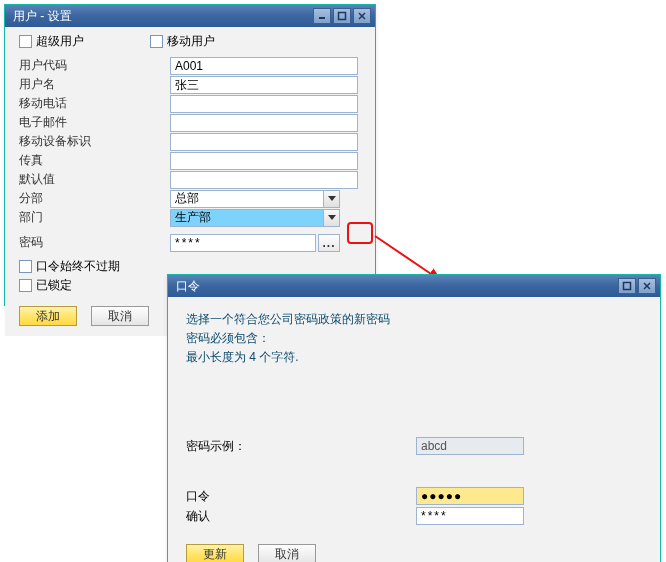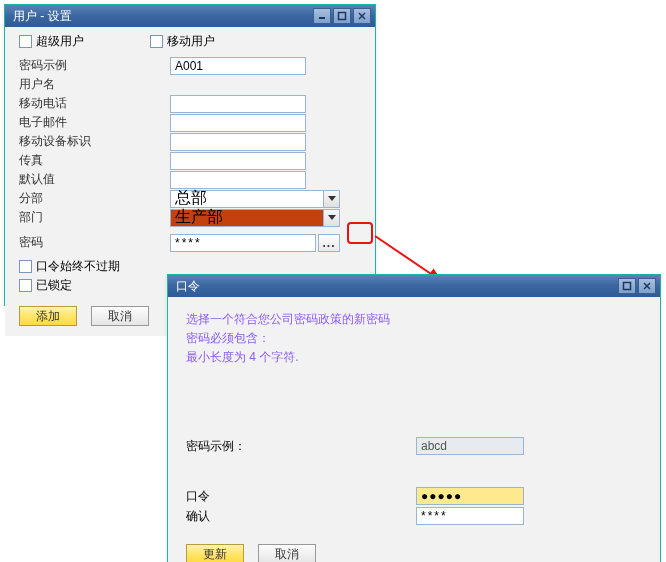--- a/index.html
+++ b/index.html
@@ -46,30 +46,30 @@
   .chk-box {
     width:13px; height:13px;
     background:#fff; border:1px solid #7a96b8;
   }
   .form-row {
     display:flex; align-items:center; height:19px; margin-bottom:0px;
   }
   .form-label { width:155px; color:#333; padding-left:4px;}
   .text-input {
     height:18px; border:1px solid #9cb4d0; background:#fff;
-    padding: 0 4px; line-height:16px; width:136px; font-size:12px;
+    padding: 0 4px; line-height:16px; width:188px; font-size:12px;
   }
   .select-wrap {
     display:flex; align-items:center;
     height:18px; width:170px;
     border:1px solid #9cb4d0; background:#fff;
-    padding:0 0 0 4px; font-size:16px;
+    padding:0 0 0 4px; font-size:12px;
     justify-content:space-between;
   }
-  .select-wrap.yellow { background:#c2410c; }
+  .select-wrap.yellow { background:#7dd3fc; }
   .select-arrow {
     width:16px; height:16px;
     display:flex; align-items:center; justify-content:center;
     border-left:1px solid #9cb4d0;
     background:linear-gradient(to bottom,#f8f8f8,#e0e0e0);
   }
   .pwd-row { display:flex; align-items:center; }
   .ellipsis-btn {
     width:22px; height:18px;
     border:1px solid #9cb4d0;
@@ -93,21 +93,21 @@
   .callout {
     position:absolute;
     border:2px solid #e11;
     border-radius:4px;
     pointer-events:none;
   }
   .callout1 { left:347px; top:222px; width:26px; height:22px; }
   .arrow-svg { position:absolute; left:370px; top:230px; width:90px; height:60px; pointer-events:none;}
   .win2 { left:167px; top:250px; width:494px; height:307px;margin-top:24px; }
   .win2 .body { padding: 14px 18px 12px 18px; background:#f2f2f2; height:calc(100% - 22px);}
-  .info-line { margin-bottom:2px; color:#8b5cf6;}
+  .info-line { margin-bottom:2px; color:#0c4a6e;}
   .win2 .form2 { margin-top:70px; }
   .win2 .form-row2 { display:flex; align-items:center; height:20px;}
   .win2 .form-label2 { width:230px; padding-left:0; }
   .win2 .text-input2 {
     height:18px; width:108px; border:1px solid #9cb4d0; background:#fff;
     padding:0 4px; font-size:12px; line-height:16px;
   }
   .win2 .text-input2.gray { background:#e7eaef; color:#555;}
   .win2 .text-input2.yellow { background:#ffe98f; }
   .dots { letter-spacing:1px; font-size:13px; line-height:14px;}
@@ -144,25 +144,26 @@
         <div class="chk-box"></div>
         <span>超级用户</span>
       </div>
       <div class="chk">
         <div class="chk-box"></div>
         <span>移动用户</span>
       </div>
     </div>
 
     <div class="form-row">
-      <div class="form-label">密码示例</div>
+      <div class="form-label">用户代码</div>
       <div class="text-input">A001</div>
     </div>
     <div class="form-row">
       <div class="form-label">用户名</div>
+      <div class="text-input">张三</div>
     </div>
     <div class="form-row">
       <div class="form-label">移动电话</div>
       <div class="text-input"></div>
     </div>
     <div class="form-row">
       <div class="form-label">电子邮件</div>
       <div class="text-input"></div>
     </div>
     <div class="form-row">

